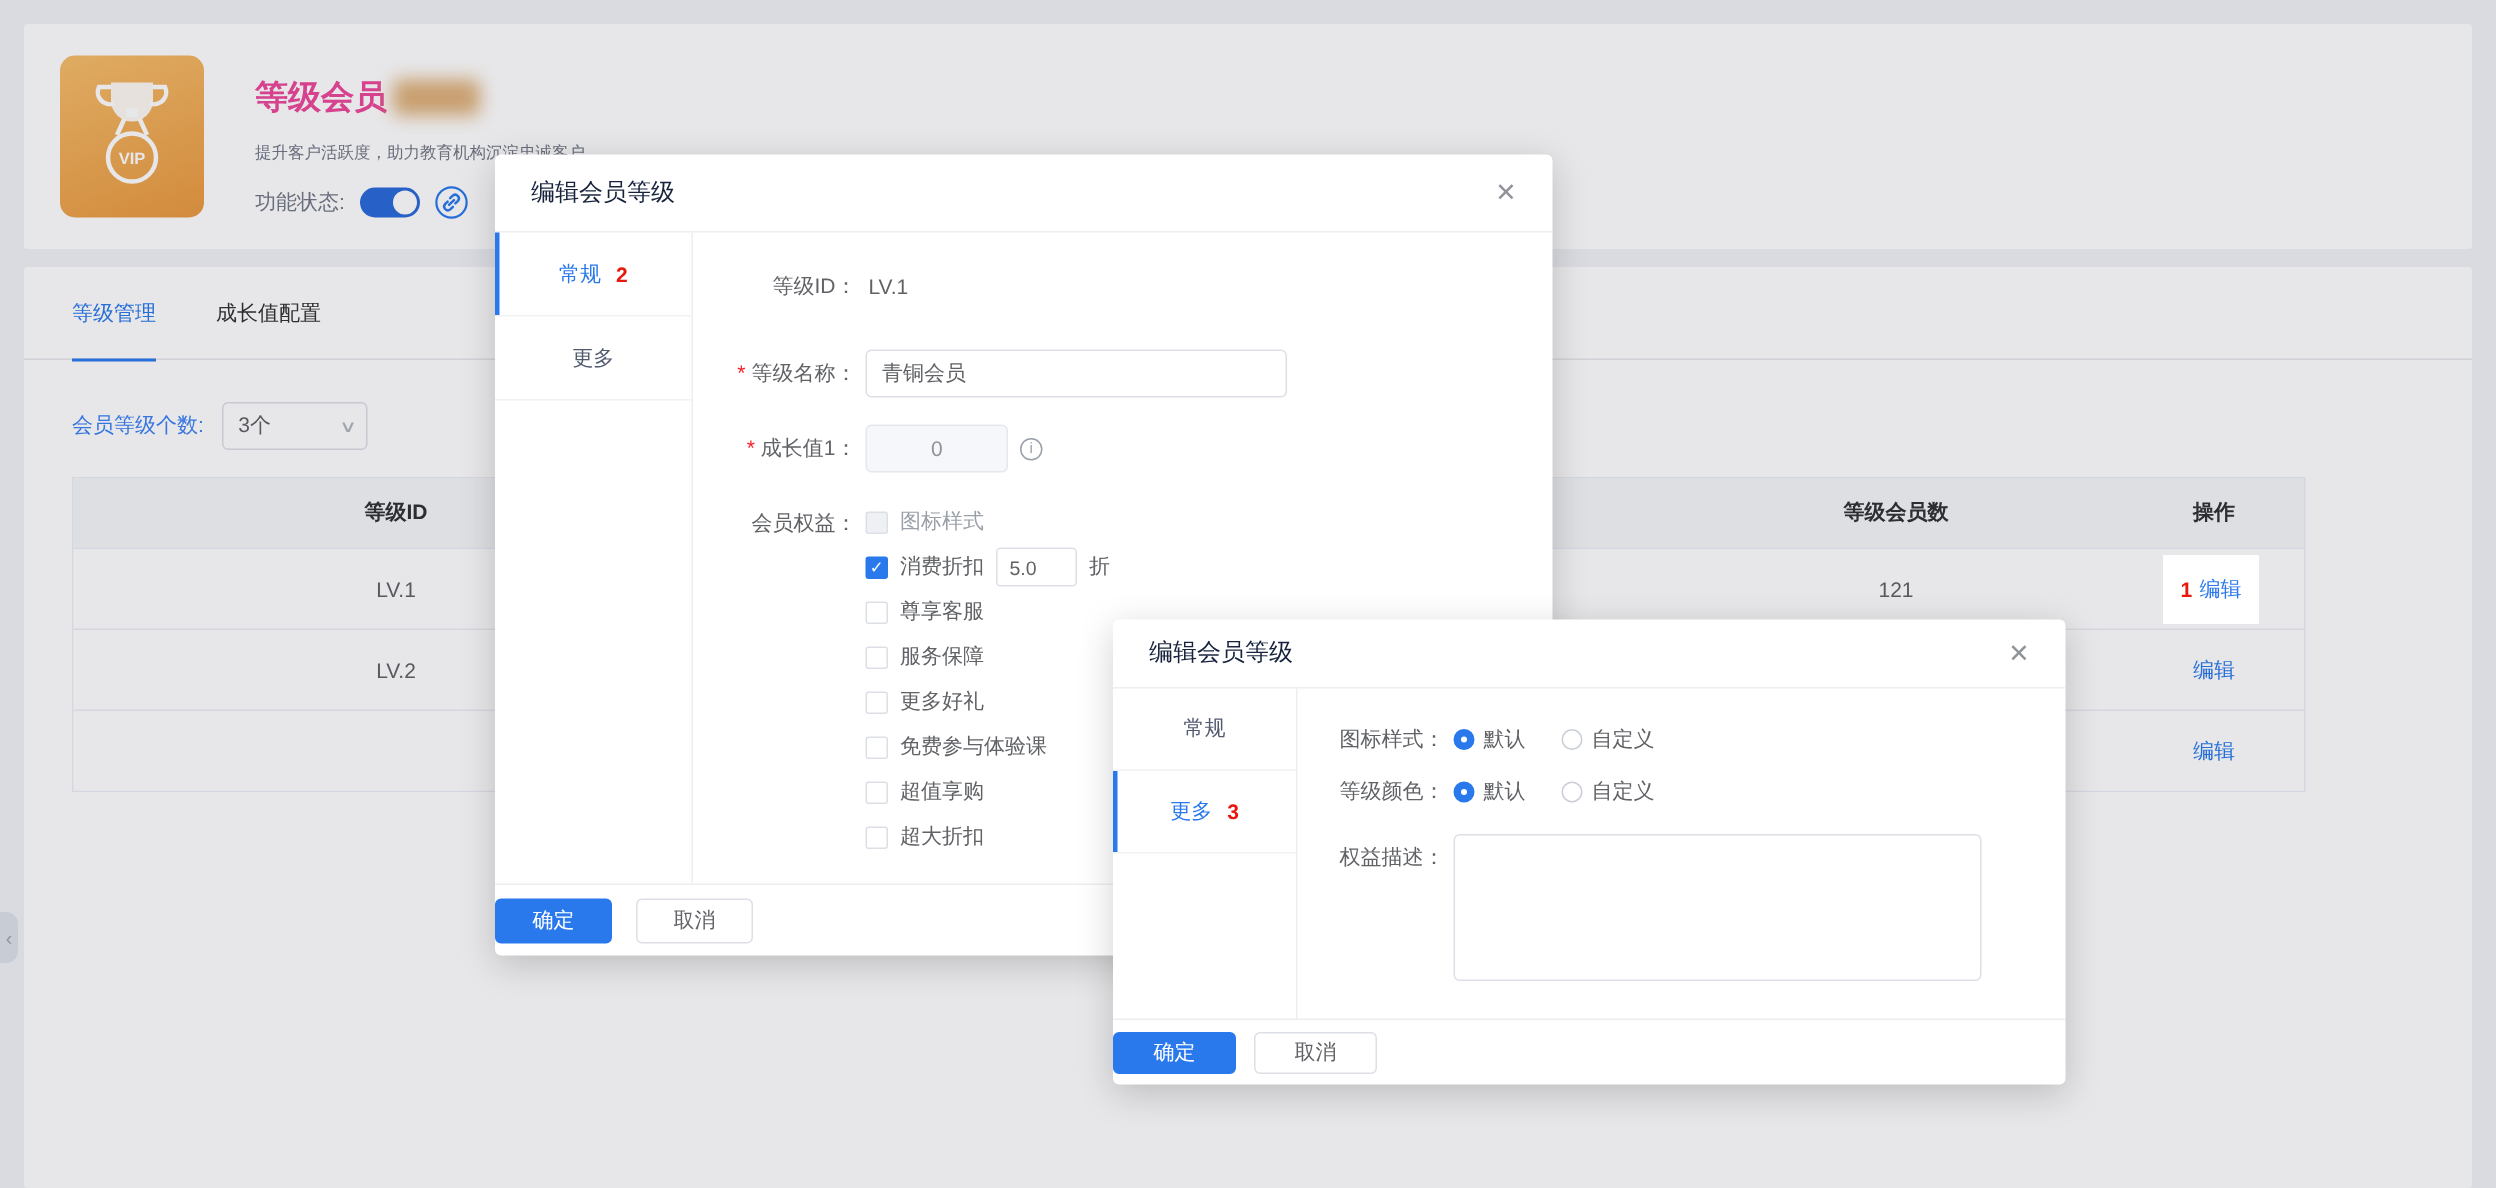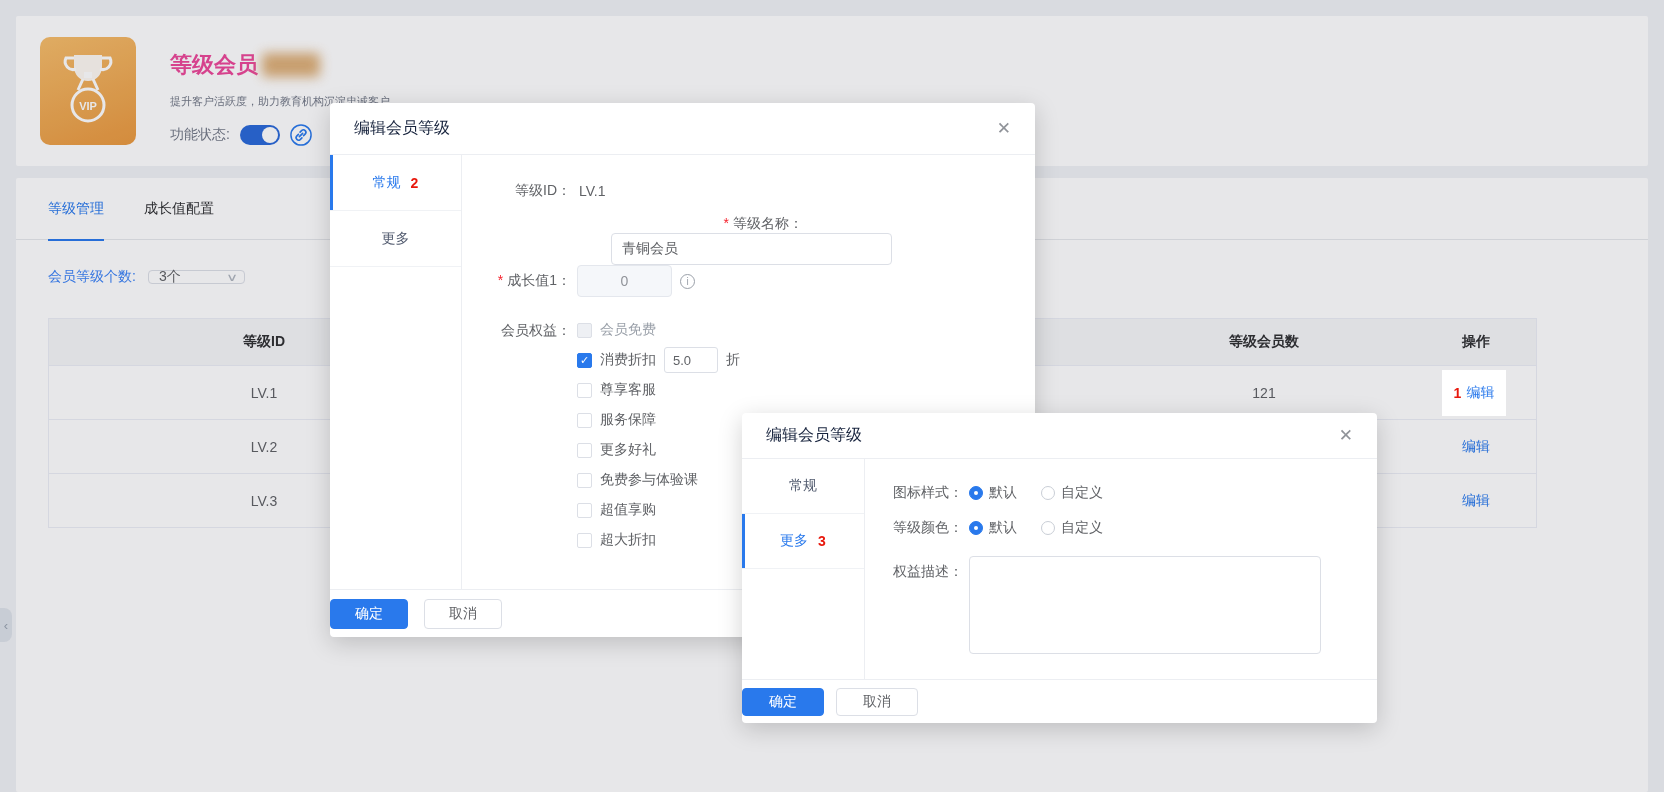--- a/index.html
+++ b/index.html
@@ -19,21 +19,21 @@
   .toggle .knob{position:absolute;right:2px;top:2px;width:16px;height:16px;border-radius:50%;background:#fff;}
   .link-circle{display:inline-flex;align-items:center;justify-content:center;cursor:pointer;}
 
   .main-card{left:16px;top:178px;width:1632px;height:614px;}
   .tabs-row{height:62px;border-bottom:1px solid #e6e8eb;display:flex;align-items:center;padding-left:32px;}
   .tab{height:62px;display:flex;align-items:center;margin-right:40px;position:relative;color:#303133;cursor:pointer;}
   .tab.active{color:#2979ec;}
   .tab.active::after{content:"";position:absolute;left:0;right:0;bottom:-1px;height:2px;background:#2979ec;}
   .filter-row{position:absolute;left:32px;top:90px;display:flex;align-items:center;}
   .filter-label{color:#3b82f6;margin-right:12px;}
-  .select{width:97px;height:14px;border:1px solid #dcdfe6;border-radius:4px;display:flex;align-items:center;
+  .select{width:97px;height:32px;border:1px solid #dcdfe6;border-radius:4px;display:flex;align-items:center;
     justify-content:space-between;padding:0 8px 0 10px;color:#606266;background:#fff;cursor:pointer;}
   .select .chev{color:#b0b6bf;font-size:11px;transform:scaleX(1.5);}
 
   .table{position:absolute;left:32px;top:140px;width:1489px;border:1px solid #ebeef5;}
   .thead{height:46px;background:#f5f6f8;display:flex;align-items:center;font-weight:700;color:#303133;}
   .trow{height:54px;display:flex;align-items:center;border-top:1px solid #ebeef5;color:#606266;background:#fff;}
   .c-id{width:430px;text-align:center;}
   .c-mid{flex:1;}
   .c-count{width:200px;text-align:center;}
   .c-gap{width:52px;}
@@ -72,21 +72,21 @@
   .form{flex:1;}
   .modal1 .form{padding-top:24px;}
   .modal2 .form{padding-top:18px;}
   .frow{display:flex;align-items:center;}
   .flabel{text-align:right;color:#606266;flex-shrink:0;}
   .modal1 .flabel{width:109px;}
   .modal2 .flabel{width:98px;}
   .req{color:#f5222d;margin-right:4px;}
   .fvalue{color:#606266;margin-left:8px;}
   .m1-r1{height:24px;}
-  .m1-r2{margin-top:12px;height:32px;flex-direction:column;}
+  .m1-r2{margin-top:30px;height:32px;}
   .m1-r3{margin-top:18px;height:32px;}
   .m1-r4{margin-top:18px;align-items:flex-start;}
   .text-input{height:32px;border:1px solid #dcdfe6;border-radius:4px;padding:12px 10px;font-size:14px;
     color:#606266;margin-left:6px;font-family:inherit;outline:none;background:#fff;}
   .name-input{width:281px;}
   .growth-input{width:95px;background:#f5f7fa;border-color:#e4e7ed;color:#909399;text-align:center;}
   .info-icon{width:15px;height:15px;border-radius:50%;border:1px solid #9aa0a9;color:#9aa0a9;font-size:10px;
     display:inline-flex;align-items:center;justify-content:center;margin-left:8px;font-style:normal;}
   .benefits{margin-left:6px;}
   .brow{height:30px;display:flex;align-items:center;}
@@ -190,21 +190,20 @@
         <div class="c-action"><a class="edit-link">编辑</a></div>
       </div>
       <div class="trow">
         <div class="c-id">LV.2</div>
         <div class="c-mid"></div>
         <div class="c-count"></div>
         <div class="c-gap"></div>
         <div class="c-action"><a class="edit-link">编辑</a></div>
       </div>
       <div class="trow">
-        <div class="c-id">LV.3</div>
         <div class="c-mid"></div>
         <div class="c-count"></div>
         <div class="c-gap"></div>
         <div class="c-action"><a class="edit-link">编辑</a></div>
       </div>
     </div>
   </div>
 
   <div class="collapse-handle">
     <span>‹</span>
@@ -245,21 +244,21 @@
       <div class="frow m1-r3">
         <span class="flabel"><span class="req">*</span><span>成长值1：</span></span>
         <input class="text-input growth-input" type="text" disabled="" value="0" style="">
         <i class="info-icon">i</i>
       </div>
       <div class="frow m1-r4">
         <span class="flabel" style="padding-top:7px;">会员权益：</span>
         <div class="benefits">
           <div class="brow">
             <span class="cb disabled"></span>
-            <span class="blabel dim">会员免费</span>
+            <span class="blabel dim">图标样式</span>
           </div>
           <div class="brow">
             <span class="cb checked">
                 <span>✓</span>
               </span>
             <span class="blabel">消费折扣</span>
             <input class="mini-input" type="text" value="5.0" style="">
             <span class="suffix">折</span>
           </div>
           <div class="brow">

